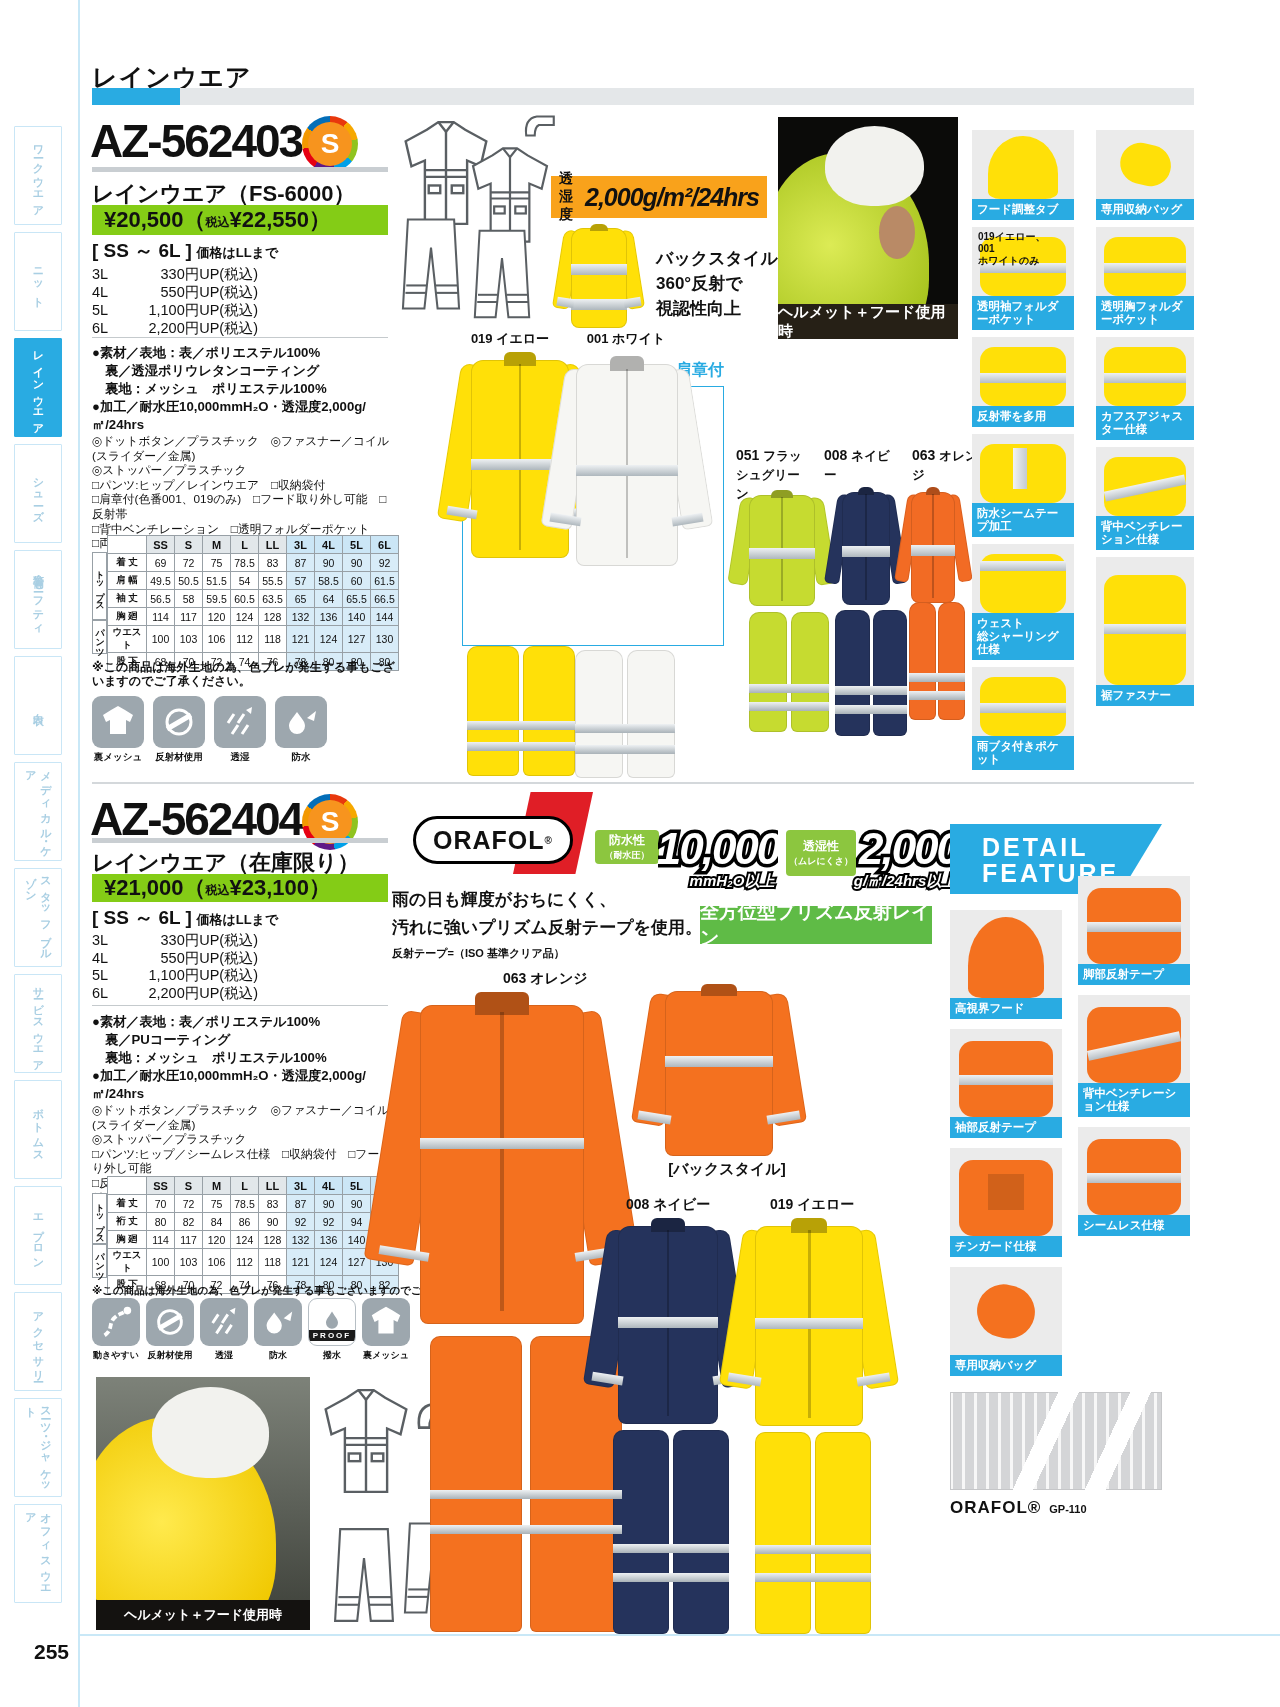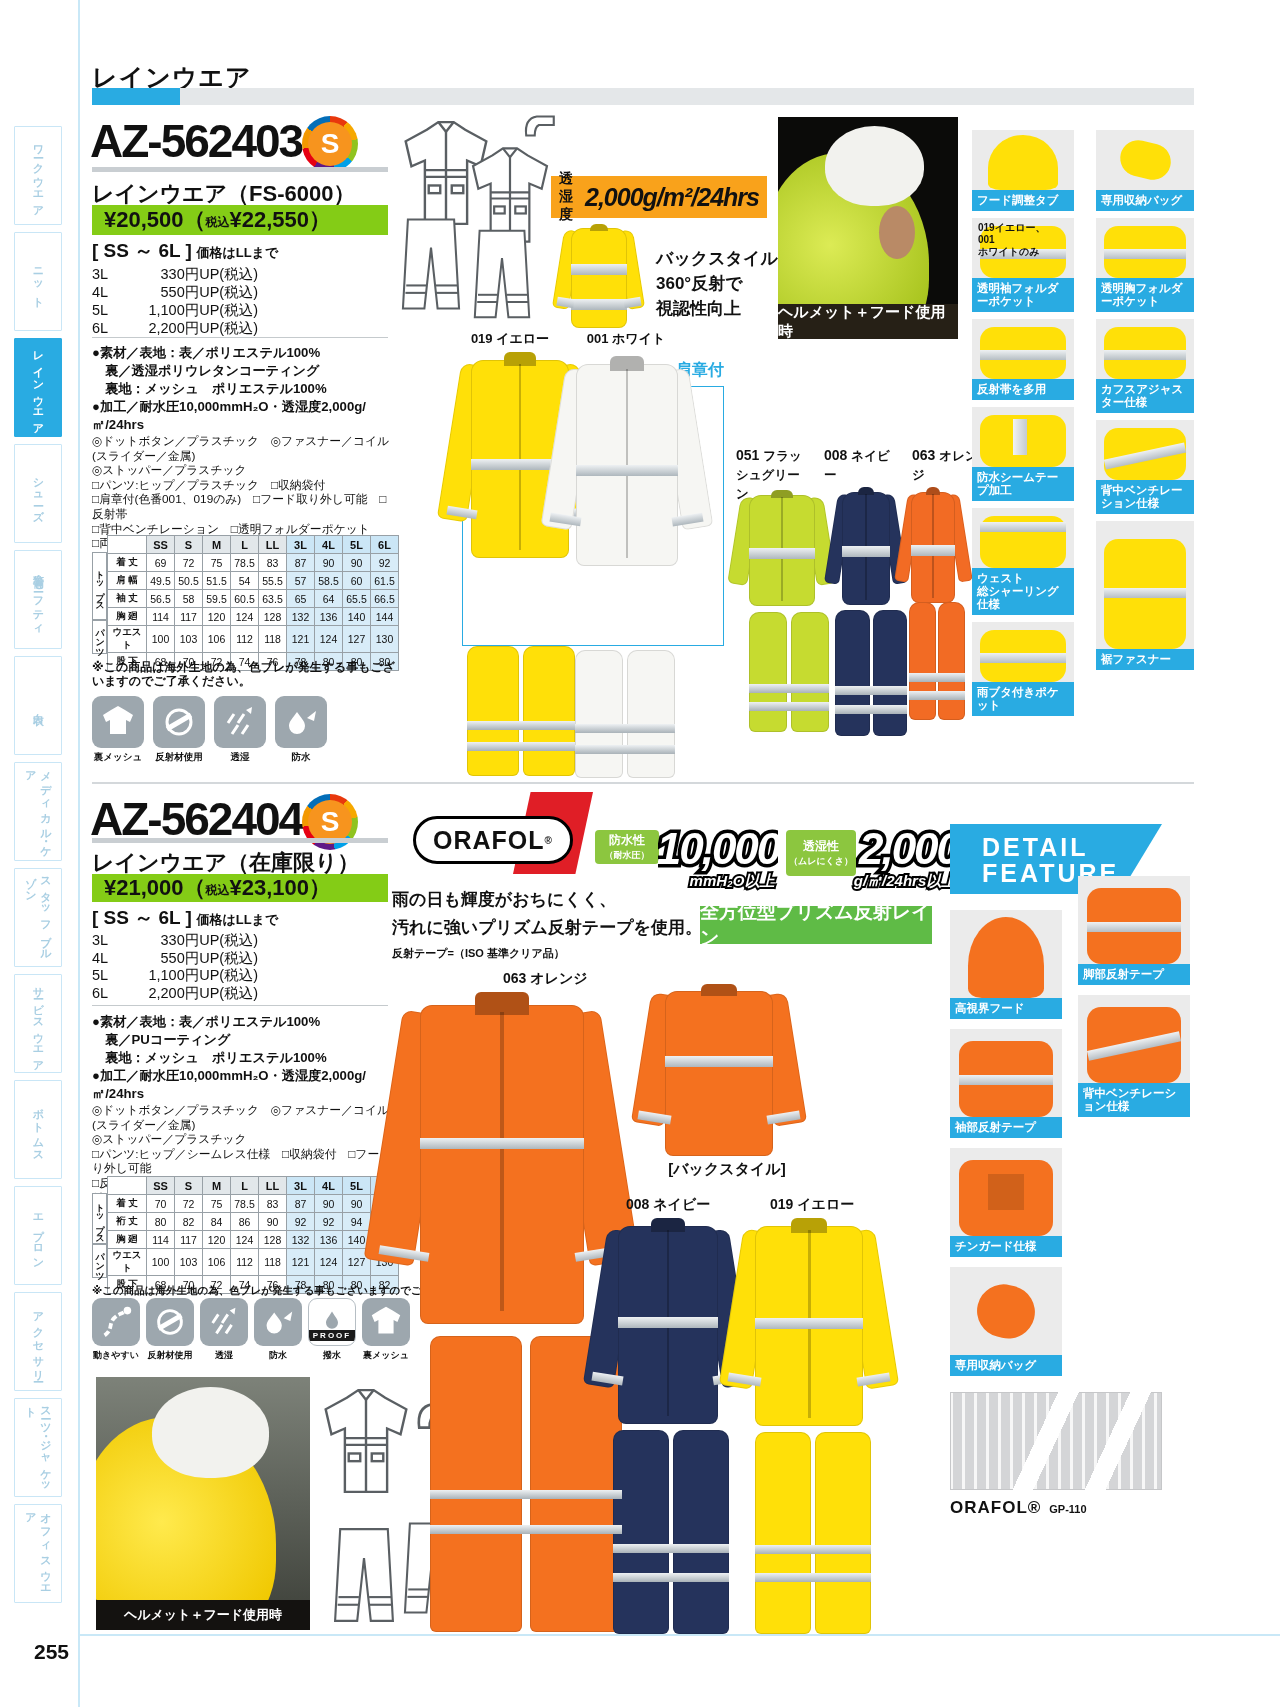--- a/index.html
+++ b/index.html
@@ -98,21 +98,21 @@
   .photo2 .pcap{height:30px;font-size:13px;background:#141210;}
   .epl{position:absolute;color:#29ABE2;font-size:16px;font-weight:900;}
   .eplbox{position:absolute;border:1.5px solid #29ABE2;}
   .vlist{position:absolute;display:flex;gap:14px;}
   .vl{font-weight:900;}
   .vl .vc{font-size:14px;margin-right:4px;}
   .vl .vn{font-size:12.5px;font-weight:bold;}
   
   .dcol{position:absolute;display:flex;flex-direction:column;}
   .dth{margin:0 0 7px 0;}
-  .art{position:relative;background:#EBEBEB;height:60px;overflow:hidden;}
+  .art{position:relative;background:#EBEBEB;height:69px;overflow:hidden;}
   .p2col .art{height:88px;}
   .art.tall{height:128px;}
   .art::before{content:"";position:absolute;inset:14% 8% 0 8%;background:var(--fab);border-radius:14px;}
   .art::after{content:"";position:absolute;left:8%;right:8%;top:52%;height:10px;background:linear-gradient(#eef1f3,#b6bec4);}
   .art[data-art="hood"]::before{inset:8% 16% 0 16%;border-radius:50% 50% 18% 18% / 60% 60% 12% 12%;}
   .art[data-art="hood"]::after{display:none;}
   .art[data-art="bag"]::before{inset:20% 24%;border-radius:40px;transform:rotate(14deg);}
   .art[data-art="bag"]::after{display:none;}
   .art[data-art="vent"]::after{transform:rotate(-12deg);}
   .art[data-art="seam"]::after{left:40%;right:20%;top:20%;height:60%;width:14px;background:linear-gradient(90deg,#f2f3f4,#c3cad0);}
@@ -278,21 +278,21 @@
     </div>
   <div class="abs divline" style="left:92px;top:337px;width:296px;"></div>
   <div class="abs" style="left:92px;top:344px;width:306px;">
 
   <div class="spec-line b">●素材／表地：表／ポリエステル100%</div>
       <div class="spec-line b">　裏／透湿ポリウレタンコーティング</div>
       <div class="spec-line b">　裏地：メッシュ　ポリエステル100%</div>
       <div class="spec-line b">●加工／耐水圧10,000mmH₂O・透湿度2,000g/㎡/24hrs</div>
       <div class="spec-line">◎ドットボタン／プラスチック　◎ファスナー／コイル(スライダー／金属)</div>
       <div class="spec-line">◎ストッパー／プラスチック</div>
-      <div class="spec-line">□パンツ:ヒップ／プラスチック　□収納袋付</div>
+      <div class="spec-line">□パンツ:ヒップ／レインウエア　□収納袋付</div>
       <div class="spec-line">□肩章付(色番001、019のみ)　□フード取り外し可能　□反射帯</div>
       <div class="spec-line">□背中ベンチレーション　□透明フォルダーポケット</div>
       <div class="spec-line">□両ポケットフラップ付　□袖口／ゴム・マジックテープ</div>
       <div class="spec-line">□裾／ドローコード付(ストッパー付)　□パンツ：ウエスト／総ゴム仕様</div>
       <div class="spec-line">□裾／ファスナー付</div>
     </div>
 
   <div class="tblwrap" style="left:92px;top:535px;">
     <div class="grp" style="top:17px;height:68px;">トップス</div>
     <div class="grp" style="top:85px;height:34px;">パンツ</div>
@@ -970,20 +970,24 @@
   <div class="dcol p2col" style="left:1078px;top:876px;width:112px;--fab:#F4711F;">
 
   <figure class="dth" style="margin-bottom:10px">
       <div class="art" data-art="stripes"></div>
       <figcaption class="cap">脚部反射テープ</figcaption>
     </figure>
       <figure class="dth" style="margin-bottom:10px">
       <div class="art" data-art="vent"></div>
       <figcaption class="cap">背中ベンチレーション仕様</figcaption>
     </figure>
+      <figure class="dth" style="margin-bottom:10px">
+      <div class="art" data-art="pants"></div>
+      <figcaption class="cap">シームレス仕様</figcaption>
+    </figure>
     </div>
   <div class="tape" style="left:950px;top:1392px;width:212px;height:98px;"></div>
   <div class="brandline" style="left:950px;top:1498px;">
     <span class="bb">ORAFOL®</span>
     <span class="bm">GP-110</span>
   </div>
 
 </div>
 
 </body></html>

